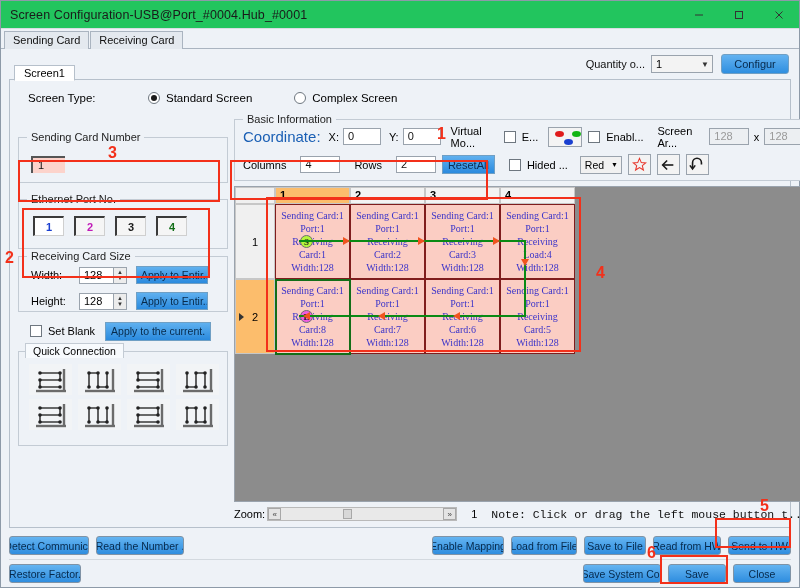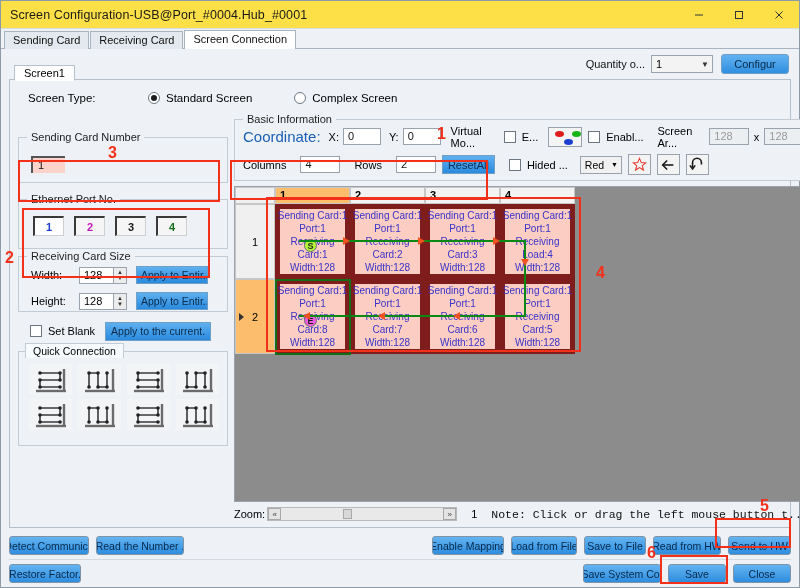--- a/index.html
+++ b/index.html
@@ -14,21 +14,21 @@
     color:#000;
   }
   .win {
     position:absolute; left:0; top:0; width:800px; height:588px;
     background:#eef2f7;
     border:1px solid #8d9aa8;
     display:flex; flex-direction:column;
   }
   
   .titlebar {
-    height:28px; background:#fde047;
+    height:28px; background:#22c55e;
     display:flex; align-items:center;
     border-bottom:1px solid #d8dde3;
     flex:0 0 28px;
   }
   .titlebar .title {
     margin-left:9px; font-size:12.5px; color:#1a1a1a; letter-spacing:.1px;
   }
   .titlebar .sysbtns { margin-left:auto; display:flex; height:28px; }
   .sysbtn {
     width:40px; height:28px; display:flex; align-items:center; justify-content:center;
@@ -212,24 +212,24 @@
   .rowhdr {
     width:40px; background:#f0f0f0; border:1px solid #c7c7c7;
     font-size:11px; display:flex; align-items:center; justify-content:center;
   }
   .rowhdr.sel { background:#fcbd6c; }
   .rowhdr .tri {
     position:absolute; left:3px; width:0; height:0;
     border-left:5px solid #333; border-top:4px solid transparent; border-bottom:4px solid transparent;
   }
   .cell {
-    background:#fbcdc3; border:5px solid #7f1d1d;
+    background:#fbcdc3; border:1px solid #7f1d1d;
     font-size:10px; color:#3a33c9; text-align:center;
     display:flex; flex-direction:column; align-items:center; justify-content:center;
-    line-height:13px; position:relative;
+    line-height:13px; position:relative;font-family:Liberation Serif, serif;
   }
   .cell span { display:block; white-space:nowrap; }
   .selbox { position:absolute; border:2px solid #136e18; pointer-events:none; }
   .marker {
     position:absolute; width:13px; height:13px; border-radius:50%;
     font-size:9px; font-weight:bold; color:#1f1f1f;
     display:flex; align-items:center; justify-content:center;
     border:1px solid #6e6e6e;
   }
   .marker.s { background:#b5f53c; }
@@ -297,21 +297,20 @@
             <line x1="2.5" y1="2.5" x2="9.5" y2="9.5" stroke="#333" stroke-width="1"></line>
             <line x1="9.5" y1="2.5" x2="2.5" y2="9.5" stroke="#333" stroke-width="1"></line>
           </svg>
       </div>
     </div>
   </div>
 
   <div class="tabstrip">
     <div class="tab">Sending Card</div>
     <div class="tab">Receiving Card</div>
-    <div class="tab active">Screen Connection</div>
   </div>
 
   <div class="qtybar">
     <span class="lbl">Quantity o...</span>
     <div class="combo">
       <span>1</span>
       <span class="arrow">▼</span>
     </div>
     <div class="btn-blue" style="margin-left:8px;width:68px;">Configur</div>
   </div>

